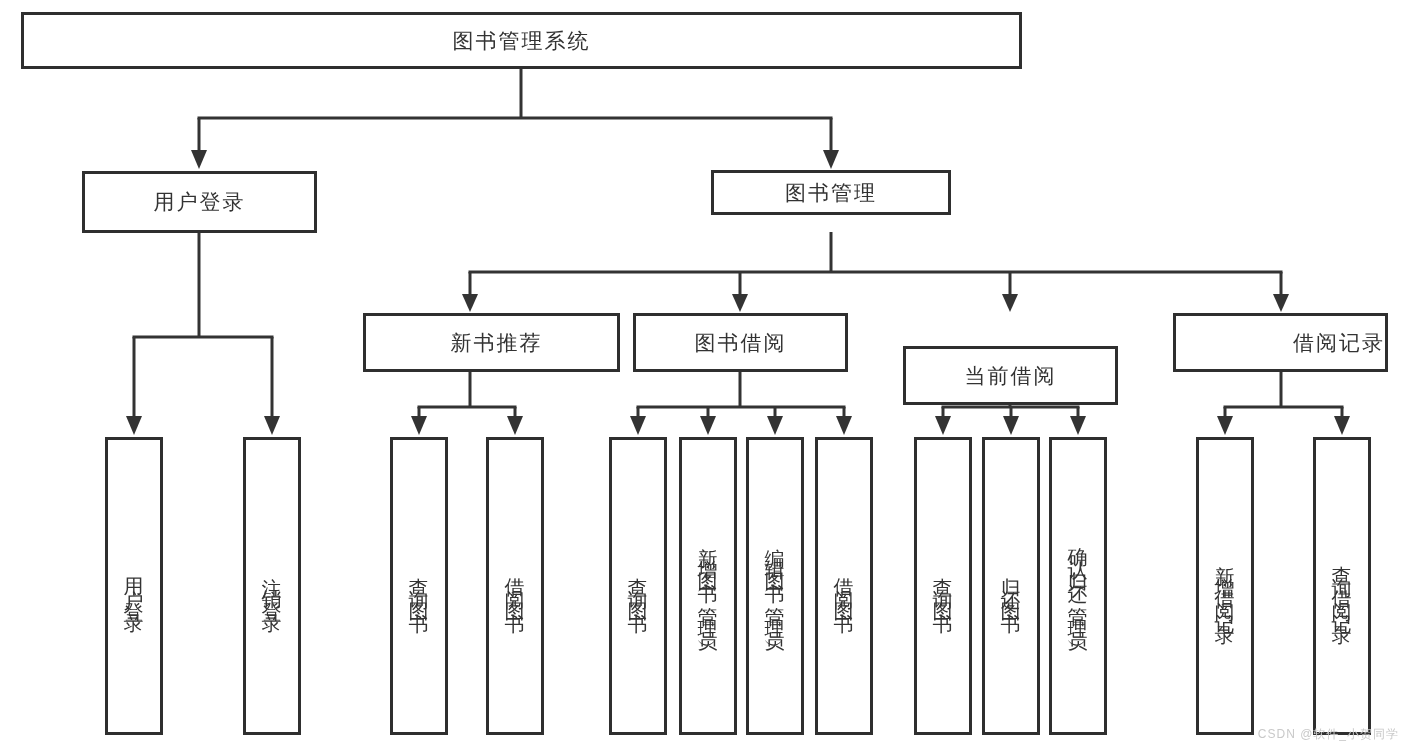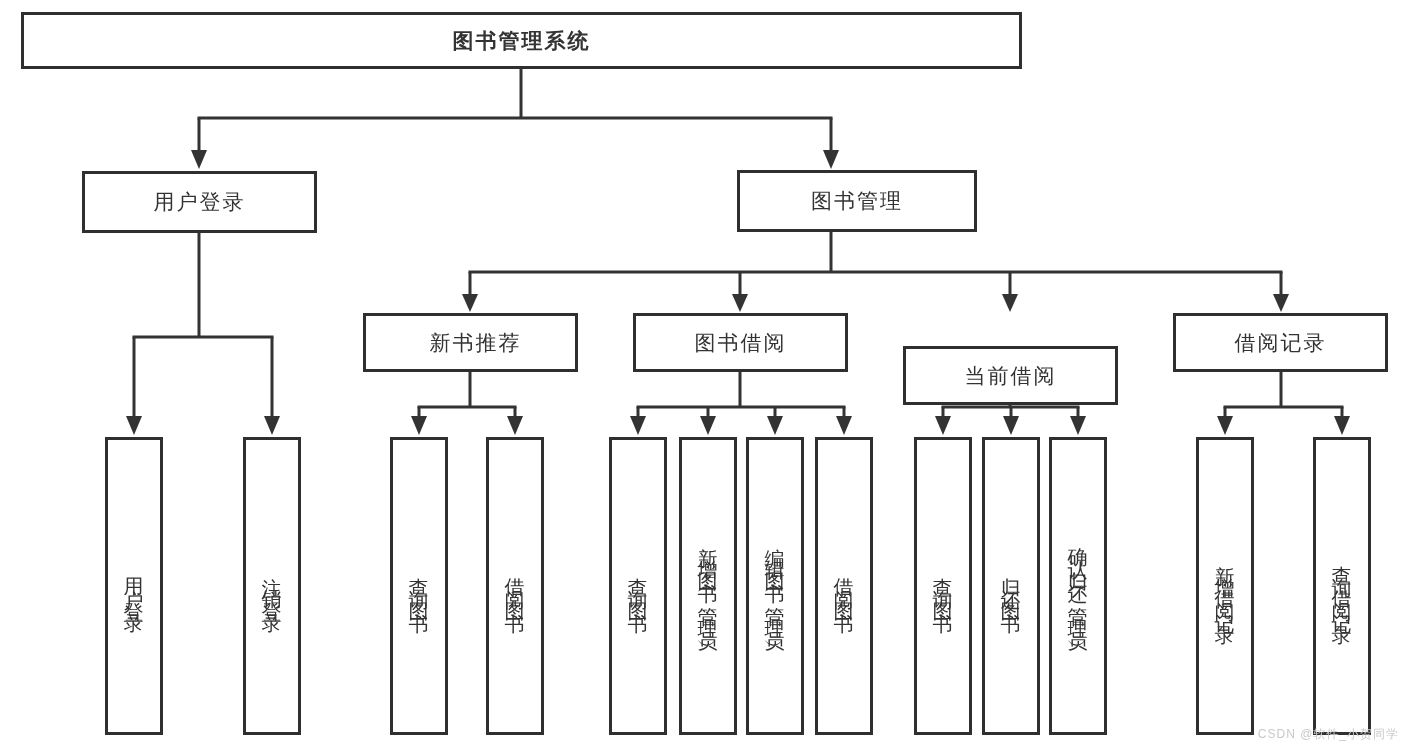--- a/index.html
+++ b/index.html
@@ -117,41 +117,41 @@
       <polygon points="767,416 783,416 775,435"></polygon>
       <polygon points="836,416 852,416 844,435"></polygon>
       <polygon points="935,416 951,416 943,435"></polygon>
       <polygon points="1003,416 1019,416 1011,435"></polygon>
       <polygon points="1070,416 1086,416 1078,435"></polygon>
       <polygon points="1217,416 1233,416 1225,435"></polygon>
       <polygon points="1334,416 1350,416 1342,435"></polygon>
     </g>
   </svg>
 
-  <div class="node hbox" style="left:21px; top:12px; width:1001px; height:57px;font-weight:bold;">
+  <div class="node hbox" style="left:21px; top:12px; width:1001px; height:57px;">
     <span class="label">图书管理系统</span>
   </div>
 
   <div class="node hbox" style="left:82px; top:171px; width:235px; height:62px;">
     <span class="label">用户登录</span>
   </div>
-  <div class="node hbox" style="left:711px; top:170px; width:240px; height:62px;margin-left:26px;">
+  <div class="node hbox" style="left:711px; top:170px; width:240px; height:45px;">
     <span class="label">图书管理</span>
   </div>
 
-  <div class="node hbox" style="left:363px; top:313px; width:215px; height:59px;padding-left:10px;">
+  <div class="node hbox" style="left:363px; top:313px; width:257px; height:59px;padding-left:10px;">
     <span class="label">新书推荐</span>
   </div>
   <div class="node hbox" style="left:633px; top:313px; width:215px; height:59px;">
     <span class="label">图书借阅</span>
   </div>
   <div class="node hbox" style="left:903px; top:313px; width:215px; height:59px;margin-top:33px;">
     <span class="label">当前借阅</span>
   </div>
-  <div class="node hbox" style="left:1173px; top:313px; width:215px; height:59px;">
+  <div class="node hbox" style="left:1173px; top:313px; width:215px; height:59px;justify-content:flex-end;">
     <span class="label">借阅记录</span>
   </div>
 
   <div class="node vbox" style="left:105px; top:437px; width:58px; height:298px;">
     <span class="label">用户登录</span>
   </div>
   <div class="node vbox" style="left:243px; top:437px; width:58px; height:298px;">
     <span class="label">注销登录</span>
   </div>
 

